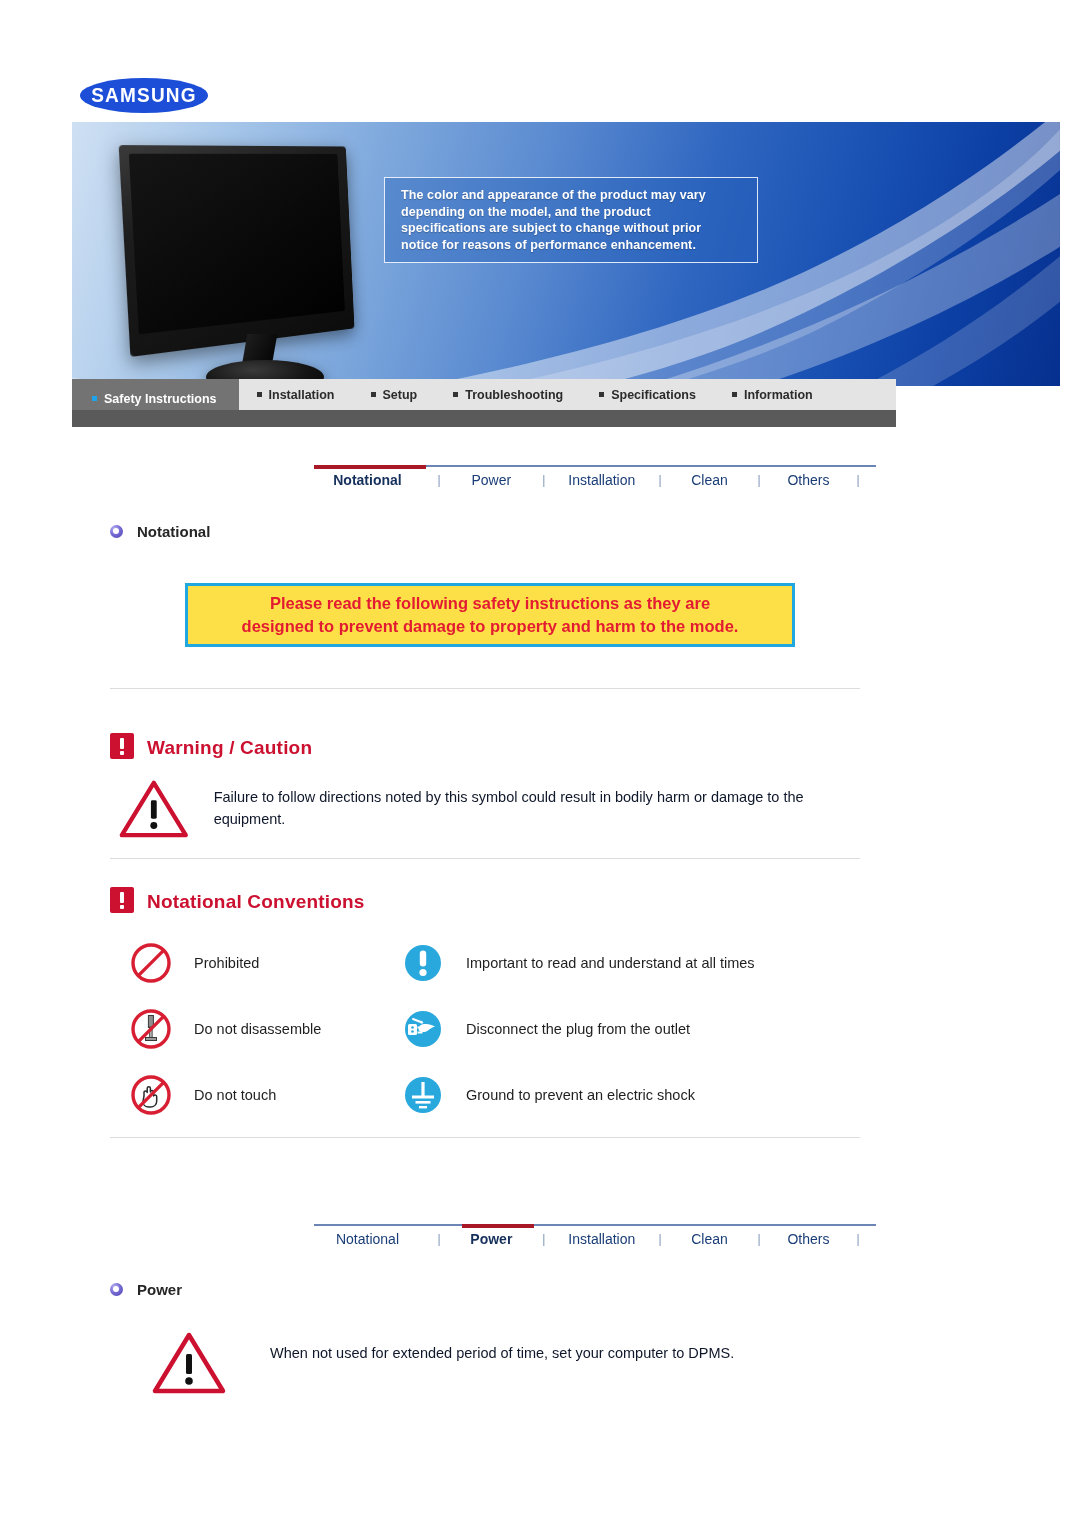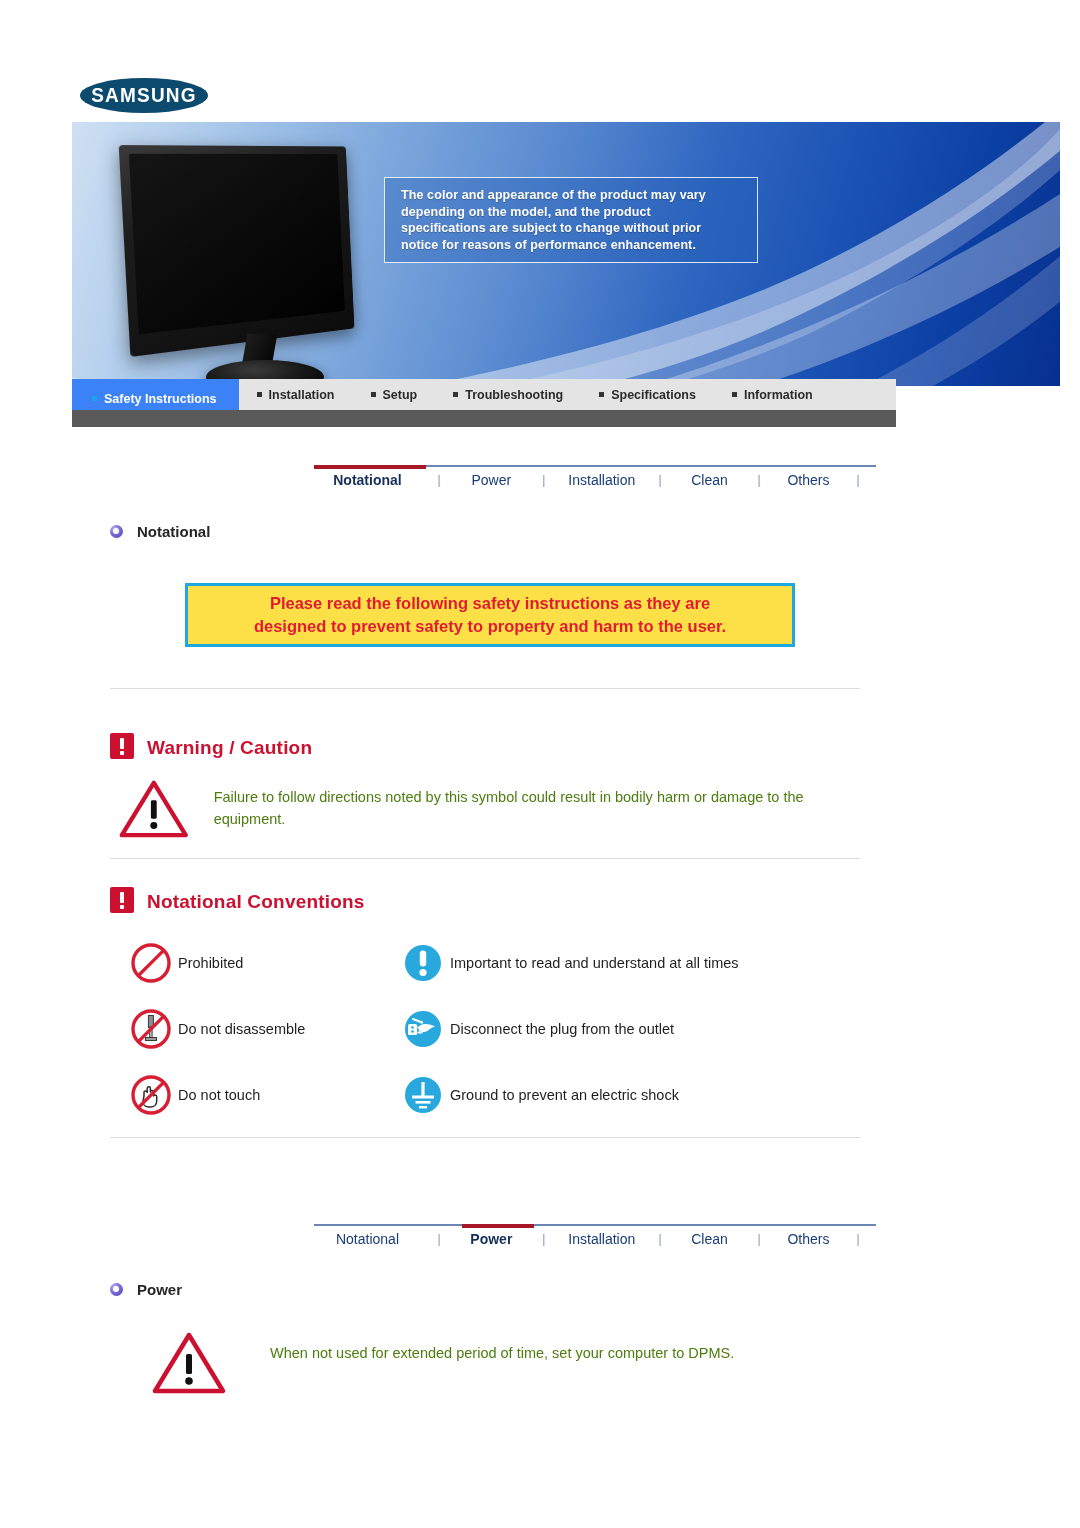--- a/index.html
+++ b/index.html
@@ -21,21 +21,21 @@
     position: absolute;
     left: 80px;
     top: 78px;
     width: 128px;
     height: 35px;
   }
   .logo-ellipse {
     width: 128px;
     height: 35px;
     border-radius: 50%;
-    background: #0c4a6e;
+    background: #1d4ed8;
     display: flex;
     align-items: center;
     justify-content: center;
   }
   .logo-text {
     color: #ffffff;
     font-size: 19px;
     font-weight: bold;
     letter-spacing: 1.2px;
     transform: scaleY(1.05);
@@ -145,21 +145,21 @@
   .mainnav .tab {
     display: flex;
     align-items: center;
     font-size: 12.5px;
     font-weight: bold;
     color: #2b2b2b;
     padding: 0 18px;
     white-space: nowrap;
   }
   .mainnav .tab.active {
-    background: #3b82f6;
+    background: #737373;
     color: #ffffff;
     padding: 8px 22px 0 20px;
     align-items: center;
   }
   .bullet-sq {
     width: 5px;
     height: 5px;
     background: #333333;
     margin-right: 7px;
     flex: none;
@@ -330,21 +330,21 @@
 
   
   .warn-block {
     position: absolute;
     display: flex;
     align-items: flex-start;
   }
   .warn-block .body {
     font-size: 14.5px;
     line-height: 22px;
-    color: #4d7c0f;
+    color: #0f172a;
   }
 
   
   .icon-table {
     position: absolute;
     left: 128px;
     top: 930px;
     width: 740px;
   }
   .icon-row {
@@ -353,21 +353,21 @@
     height: 66px;
   }
   .icon-cell {
     display: flex;
     align-items: center;
   }
   .icon-cell.left { width: 272px; flex: none; }
   .icon-cell .txt {
     font-size: 14.5px;
     color: #1f1f1f;
-    margin-left: 4px;
+    margin-left: 20px;
   }
   .icon-slot {
     width: 46px;
     height: 46px;
     flex: none;
     display: flex;
     align-items: center;
     justify-content: center;
   }
 </style>
@@ -450,21 +450,21 @@
   </div>
 </div>
 
 <div class="sec-head" style="left:110px; top:523px">
   <span class="bullet-round"></span>
   <span class="label">Notational</span>
 </div>
 
 <div class="notice">
   <div>Please read the following safety instructions as they are</div>
-  <div>designed to prevent safety to property and harm to the user.</div>
+  <div>designed to prevent damage to property and harm to the mode.</div>
 </div>
 
 <div class="divider" style="top:688px"></div>
 
 <div class="red-head" style="left:110px; top:733px">
   <span class="excl-square"></span>
   <span class="label">Warning / Caution</span>
 </div>
 
 <div class="warn-block" style="left:118px; top:778px; width:740px">

